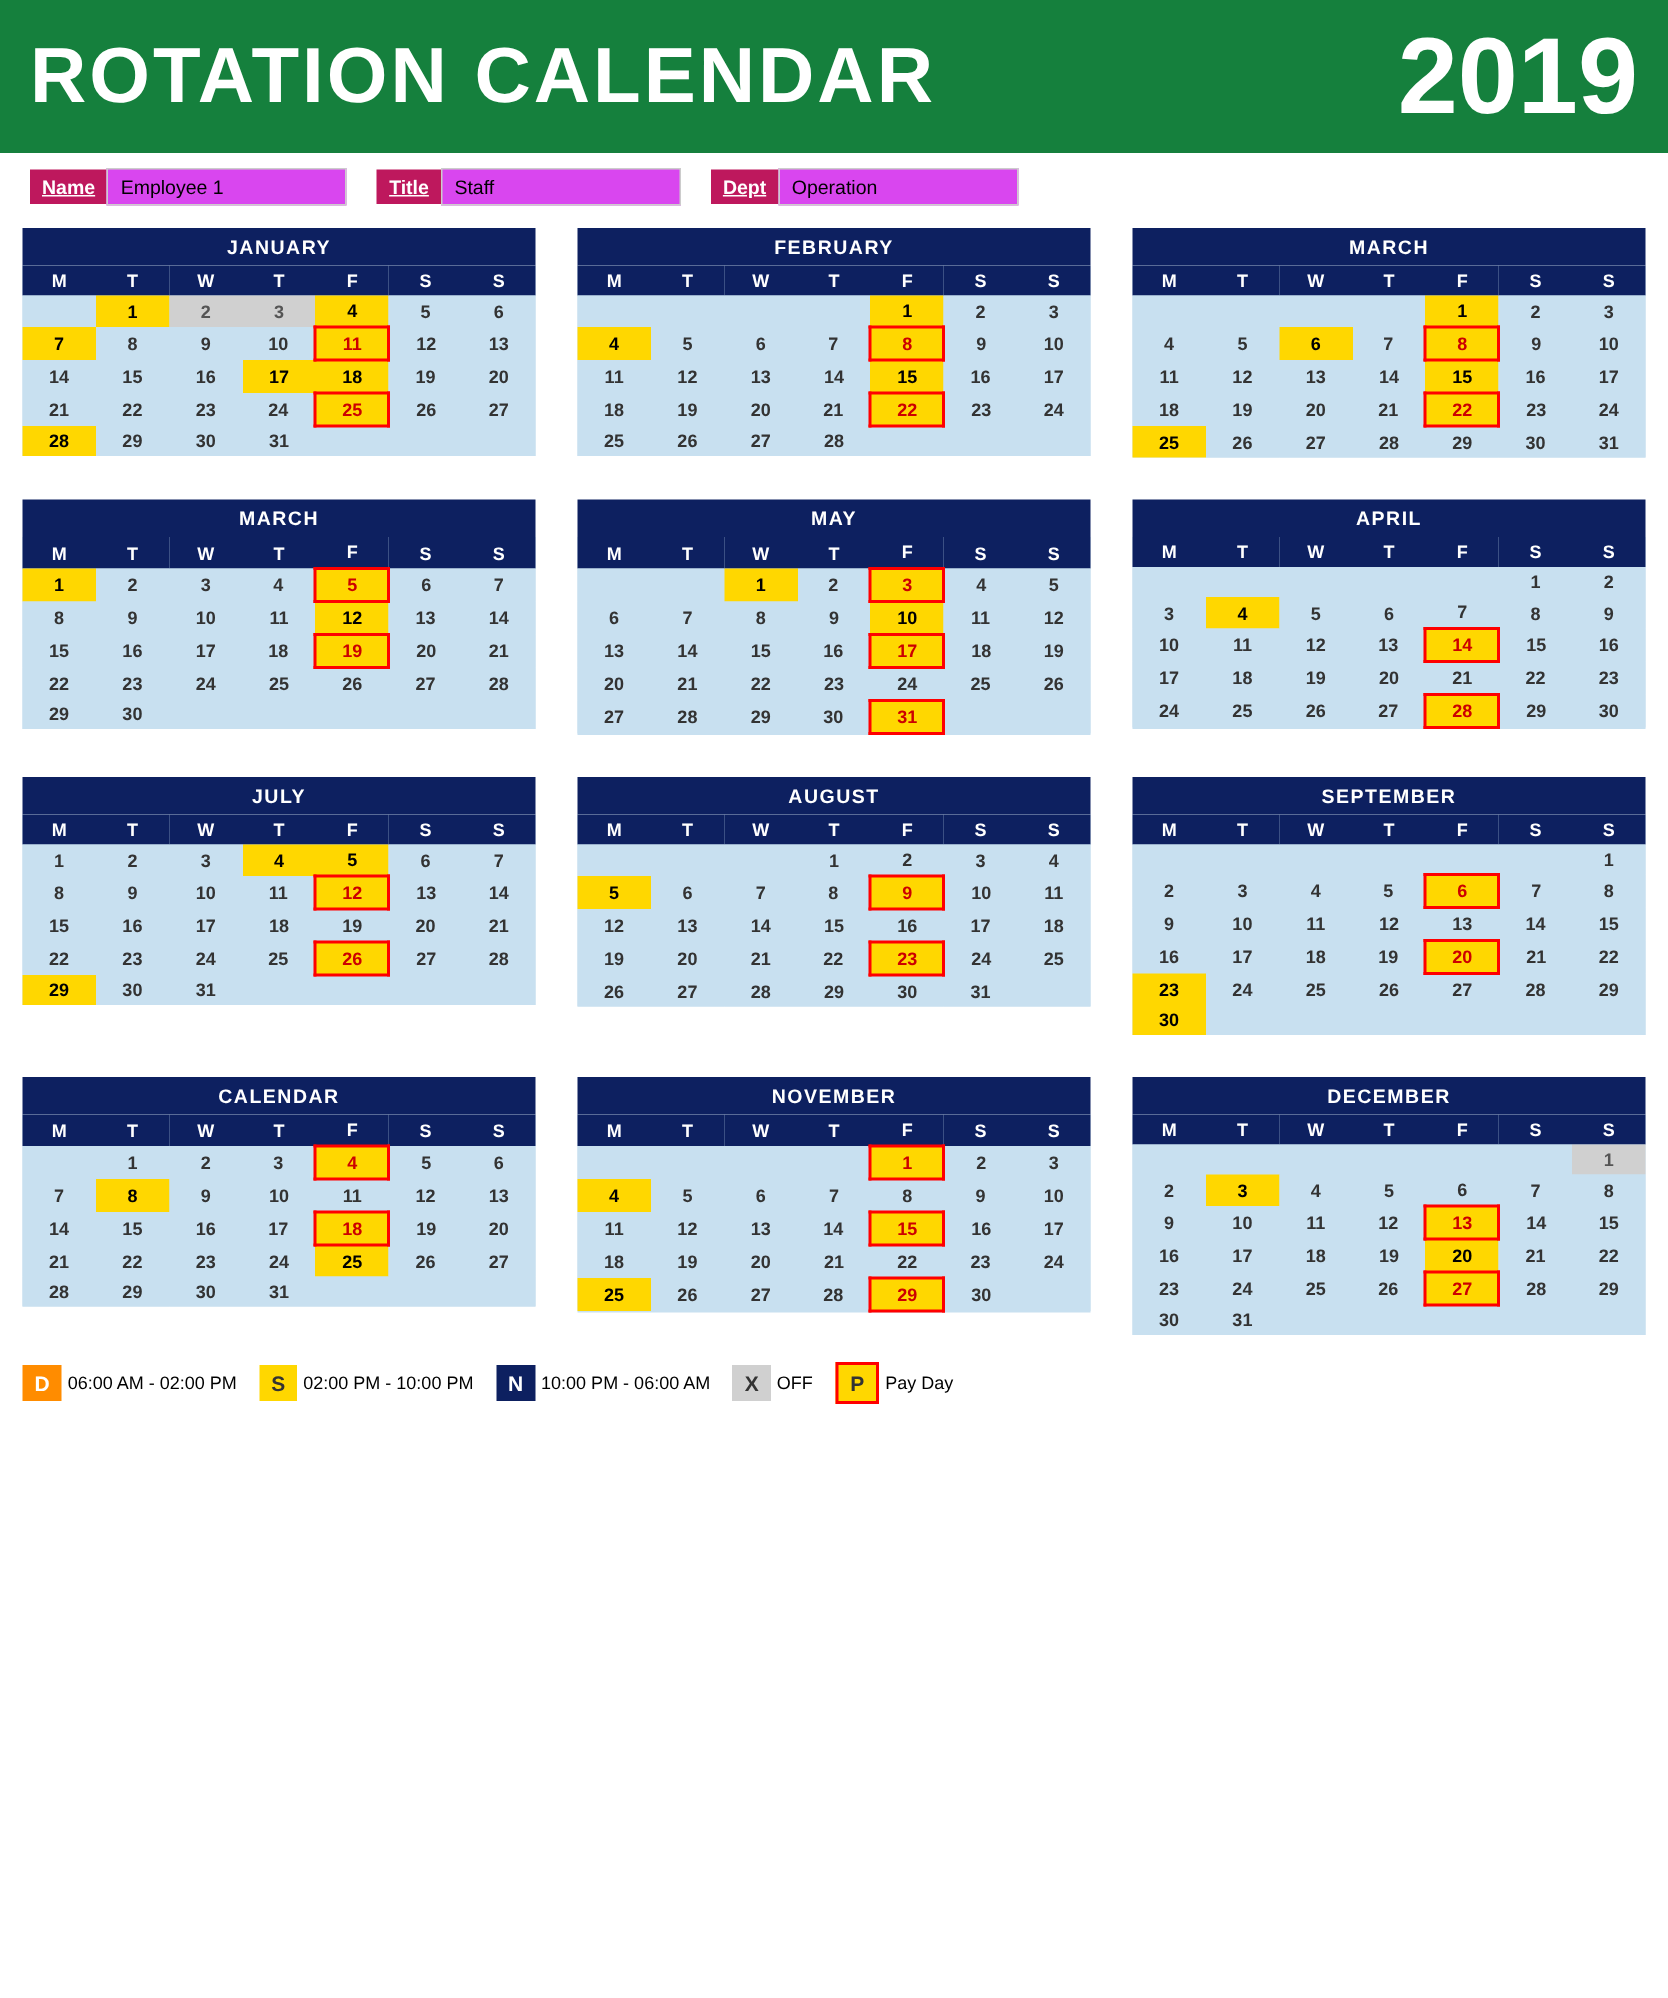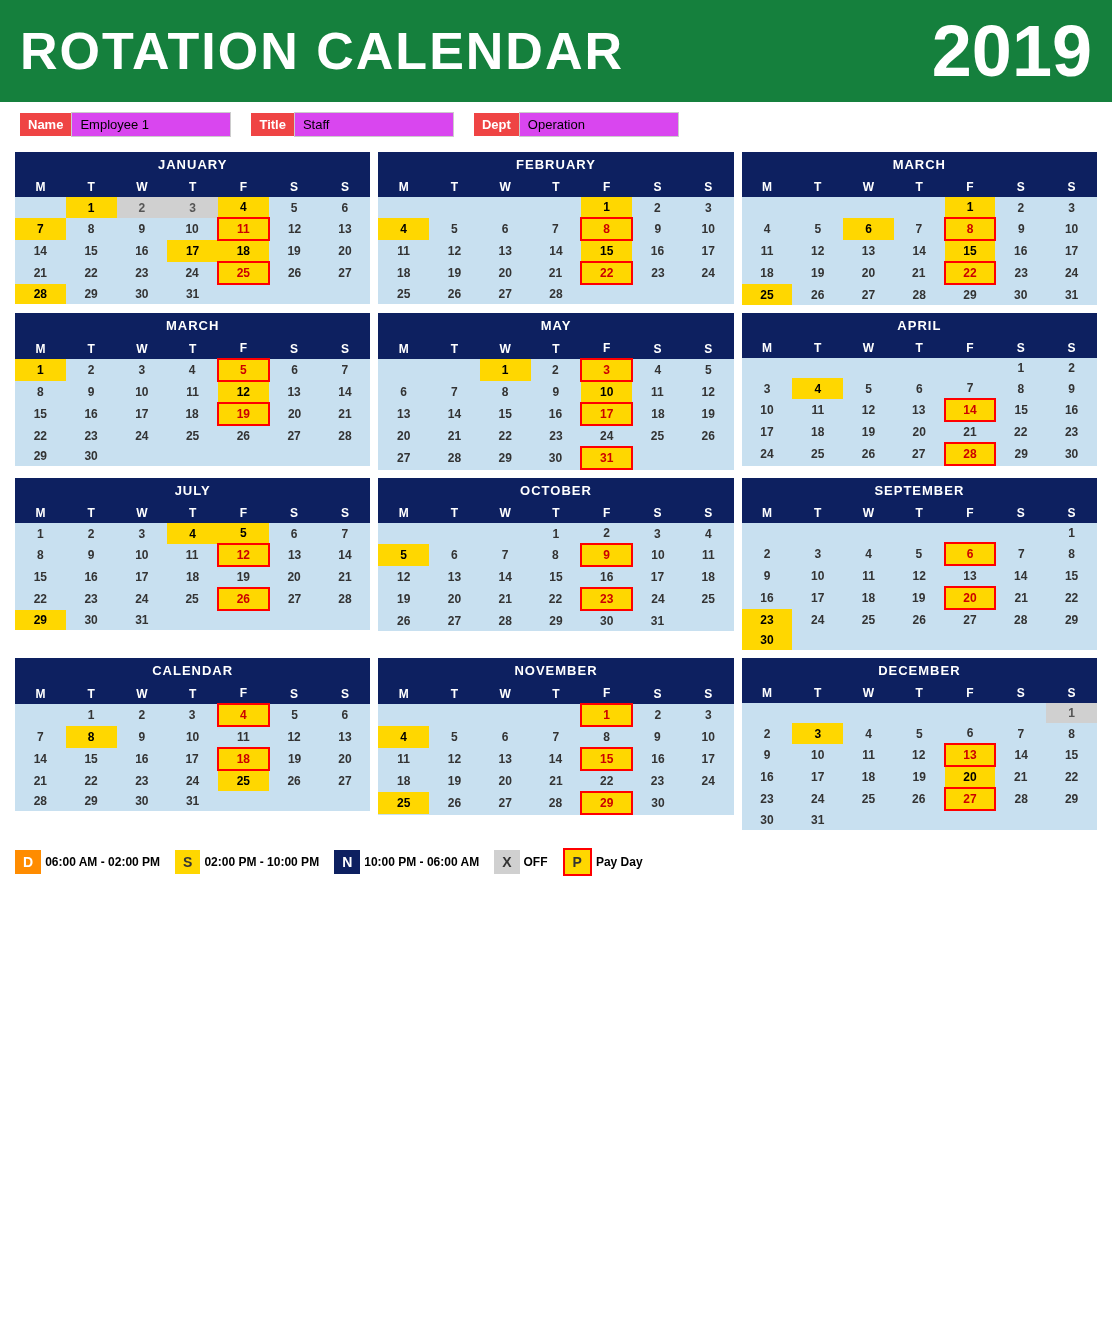--- a/index.html
+++ b/index.html
@@ -33,38 +33,39 @@
       display: flex;
       gap: 20px;
       padding: 10px 20px;
       align-items: center;
     }
     .info-field {
       display: flex;
       align-items: center;
     }
     .info-label {
-      background: #ef4444;
+      background: #be185d;
       color: #fff;
       font-weight: bold;
       padding: 4px 8px;
       font-size: 13px;
+      text-decoration: underline;
     }
     .info-value {
       background: #d946ef;
       border: 1px solid #ccc;
       padding: 4px 30px 4px 8px;
       font-size: 13px;
       min-width: 160px;
     }
 
     .calendars-grid {
       display: grid;
       grid-template-columns: repeat(3, 1fr);
-      gap: 8px;
+      gap: 28px;
       padding: 5px 15px;
     }
 
     .month-calendar {
       border: none;
     }
 
     .month-header {
       background: #0d2060;
       color: #fff;
@@ -145,21 +146,21 @@
       color: #fff;
     }
     .legend-badge.d { background: #ff8c00; }
     .legend-badge.s { background: #ffd700; color: #333; }
     .legend-badge.n { background: #0d2060; }
     .legend-badge.x { background: #d0d0d0; color: #333; }
     .legend-badge.p { background: #ffd700; color: #333; border: 2px solid red;}
 
     .legend-text {
       font-size: 12px;
-      font-weight: bold;
+      font-weight: normal;
       color: #000;
       margin-right: 10px;
     }
   </style>
 </head>
 <body>
 
 <div class="header">
   <span class="header-title">ROTATION CALENDAR</span>
   <span class="header-year">2019</span>
@@ -610,21 +611,21 @@
         <td class="empty"></td>
         <td class="empty"></td>
         <td class="empty"></td>
         <td class="empty"></td>
       </tr>
     </tbody>
       </table>
   </div>
 
   <div class="month-calendar">
-    <div class="month-header">OCTOBER</div>
+    <div class="month-header">AUGUST</div>
     <table class="cal-table">
       <tbody>
           <tr>
         <th>M</th>
             <th>T</th>
             <th>W</th>
             <th>T</th>
             <th>F</th>
             <th>S</th>
             <th>S</th>

